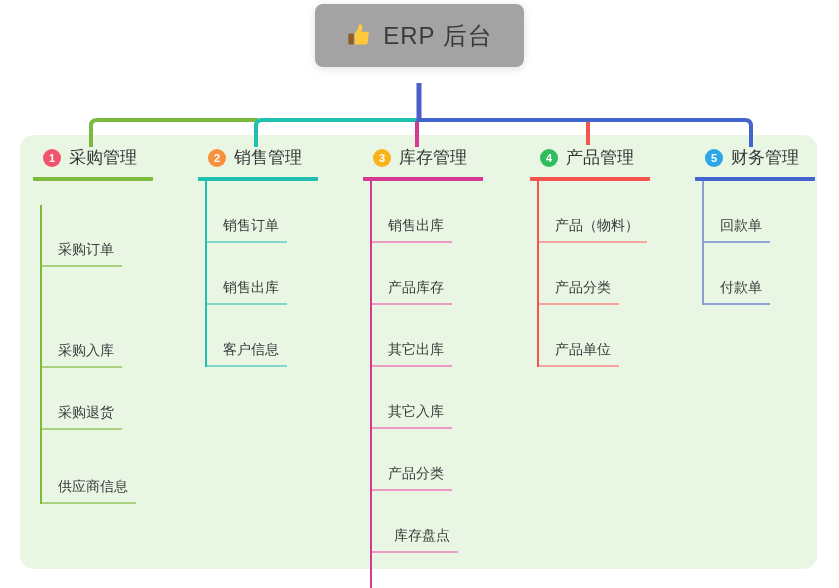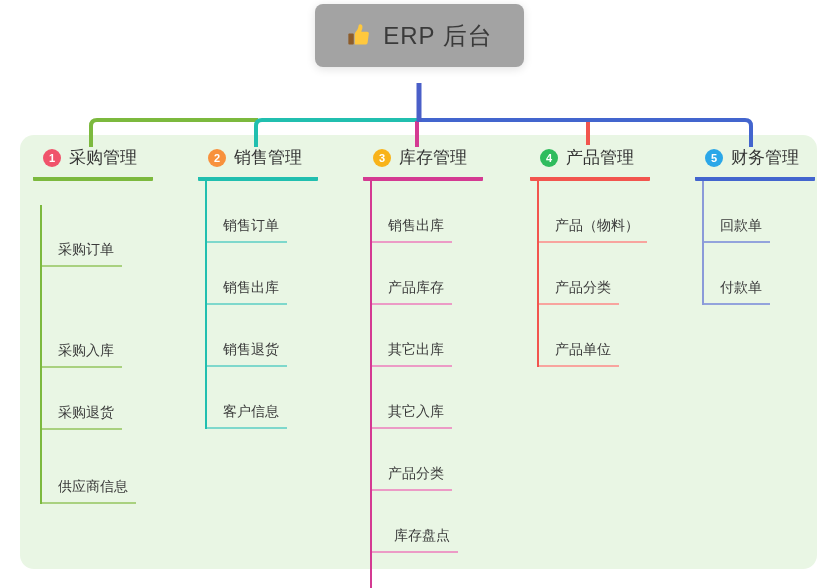--- a/index.html
+++ b/index.html
@@ -77,21 +77,20 @@
 </div>
 
 <div class="branch b1">
   <div class="branch-title" style="border-bottom-color: rgb(33, 191, 175);">
     <span class="badge" style="background-color: rgb(248, 145, 60);">2</span>
     <span class="branch-label">销售管理</span>
   </div>
   <div class="children" style="border-left-color: rgb(33, 191, 175);">
     <div class="child" style="border-bottom-color: rgb(126, 216, 204);">销售订单</div>
     <div class="child" style="border-bottom-color: rgb(126, 216, 204);">销售出库</div>
-    <div class="child" style="border-bottom-color: rgb(126, 216, 204);">销售退货</div>
     <div class="child" style="border-bottom-color: rgb(126, 216, 204);">客户信息</div>
   </div>
 </div>
 
 <div class="branch b2">
   <div class="branch-title" style="border-bottom-color: rgb(212, 58, 146);">
     <span class="badge" style="background-color: rgb(248, 179, 26);">3</span>
     <span class="branch-label">库存管理</span>
   </div>
   <div class="children" style="border-left-color: rgb(212, 58, 146);">

